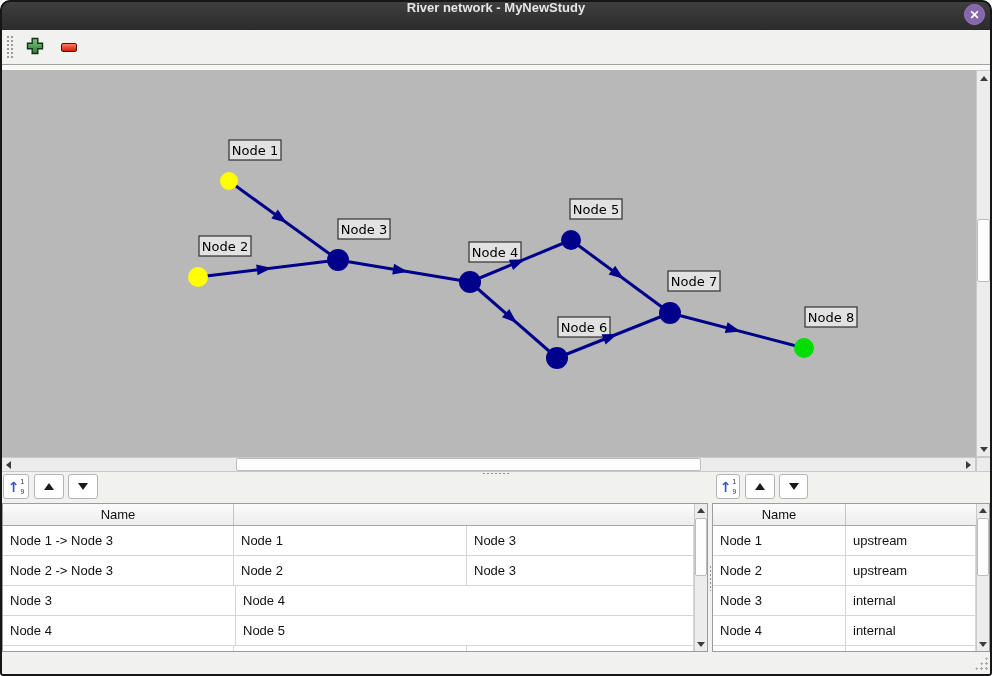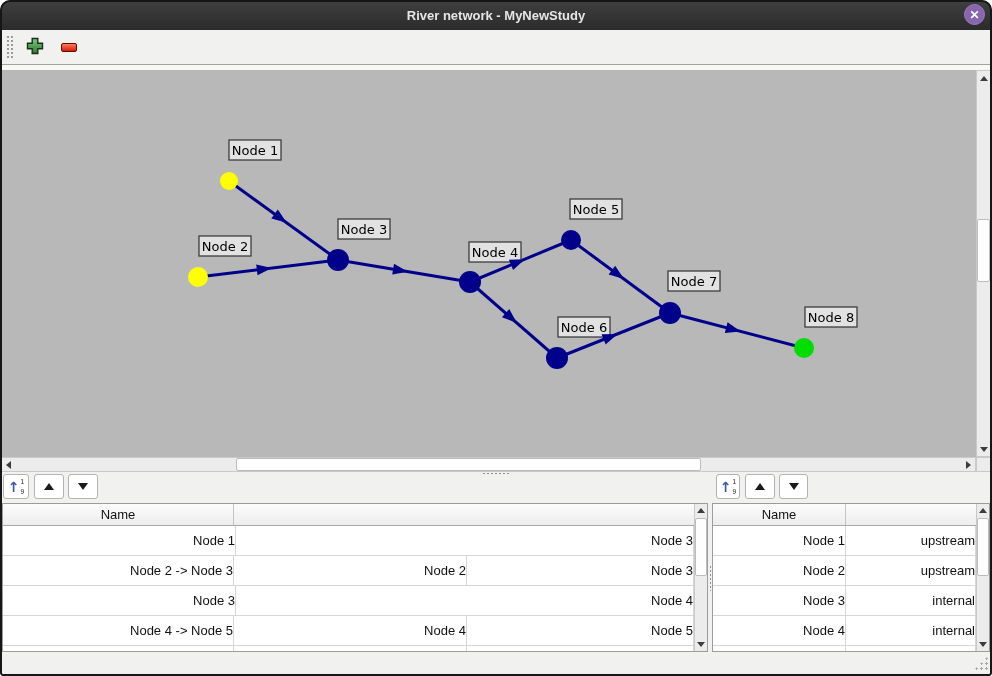--- a/index.html
+++ b/index.html
@@ -2,21 +2,21 @@
 <html><head>
 <meta charset="utf-8">
 <style>
   html,body{margin:0;padding:0;background:#ffffff;font-family:"Liberation Sans",sans-serif;}
   .window{position:relative;width:992px;height:676px;background:#f1f1ef;overflow:hidden;
           border-radius:10px 10px 3px 3px;}
   .window-outline{position:absolute;inset:0;border:2px solid #161616;border-radius:10px 10px 3px 3px;
           pointer-events:none;z-index:60;}
   
   .titlebar{position:absolute;left:0;top:0;width:100%;height:30px;
-            background:linear-gradient(#404040,#2b2b2b);display:flex;align-items:center;justify-content:center;}
+            background:linear-gradient(#404040,#2b2b2b);display:flex;align-items:flex-start;justify-content:center;}
   .title{color:#e6e6e6;font-size:13px;font-weight:bold;}
   .close-btn{position:absolute;right:7px;top:4px;width:21px;height:21px;border-radius:50%;
              background:#8766ad;border:1px solid #9a7cc0;display:flex;align-items:center;justify-content:center;
              color:#ffffff;font-size:12px;font-weight:bold;cursor:pointer;box-sizing:border-box;}
   
   .toolbar{position:absolute;left:0;top:30px;width:100%;height:35px;background:#f1f1ef;
            border-bottom:1px solid #a2a2a2;display:flex;align-items:center;box-sizing:border-box;}
   .tb-grip{width:8px;height:24px;margin-left:6px;
            background-image:radial-gradient(#9b9b9b 1px,transparent 1.2px);background-size:4px 4px;}
   .tb-btn{width:26px;height:26px;margin-left:8px;background:transparent;border:none;display:flex;
@@ -53,21 +53,21 @@
   .mini-btn{position:absolute;top:474px;height:25px;background:#ffffff;border:1px solid #b3b3b3;
             border-radius:3px;display:flex;align-items:center;justify-content:center;cursor:pointer;
             box-sizing:border-box;padding:0;}
   .sort-icon{display:flex;align-items:center;line-height:1;}
   .sort-arrow{color:#3c55b4;font-size:14px;font-weight:bold;font-family:"DejaVu Sans",sans-serif;}
   .sort-digits{display:flex;flex-direction:column;font-size:6.5px;color:#222;margin-left:1px;line-height:1.5;}
   .mini-tri-up{width:0;height:0;border-left:5px solid transparent;border-right:5px solid transparent;border-bottom:7px solid #1a1a1a;}
   .mini-tri-down{width:0;height:0;border-left:5px solid transparent;border-right:5px solid transparent;border-top:7px solid #1a1a1a;}
   
   .tbl{position:absolute;top:503px;height:149px;background:#ffffff;border:1px solid #9c9c9c;
-       box-sizing:border-box;overflow:hidden;text-align:right;}
+       box-sizing:border-box;overflow:hidden;}
   .tbl-inner{position:absolute;left:0;top:0;right:13px;bottom:0;}
   .thead{display:flex;height:21px;background:linear-gradient(#fcfcfc,#ededed);border-bottom:1px solid #a8a8a8;}
   .th{display:flex;align-items:center;justify-content:center;font-size:13px;color:#111;
       border-right:1px solid #c4c4c4;box-sizing:border-box;}
   .trow{display:flex;height:30px;background:#ffffff;}
   .td{font-size:13px;color:#111;line-height:29px;padding-left:7px;border-right:1px solid #d6d6d6;
       border-bottom:1px solid #d6d6d6;box-sizing:border-box;white-space:nowrap;overflow:hidden;}
   #links-table{left:2px;width:706px;}
   #links-table .col0{width:231px;}
   #links-table .col1{width:233px;}
@@ -218,34 +218,34 @@
     <div class="mini-tri-down"></div>
   </button>
 
   <div class="tbl" id="links-table">
     <div class="tbl-inner">
       <div class="thead">
           <div class="th col0">Name</div>
         </div>
       <div class="tbody">
           <div class="trow">
+            <div class="td col0">Node 1 -&gt; Node 3</div>
             <div class="td col1">Node 1</div>
             <div class="td col2">Node 3</div>
           </div>
           <div class="trow">
             <div class="td col0">Node 2 -&gt; Node 3</div>
             <div class="td col1">Node 2</div>
             <div class="td col2">Node 3</div>
           </div>
           <div class="trow">
             <div class="td col1">Node 3</div>
             <div class="td col2">Node 4</div>
           </div>
           <div class="trow">
-            <div class="td col0">Node 4 -&gt; Node 5</div>
             <div class="td col1">Node 4</div>
             <div class="td col2">Node 5</div>
           </div>
           <div class="trow">
             <div class="td col0"></div>
             <div class="td col1"></div>
             <div class="td col2"></div>
           </div>
         </div>
     </div>

